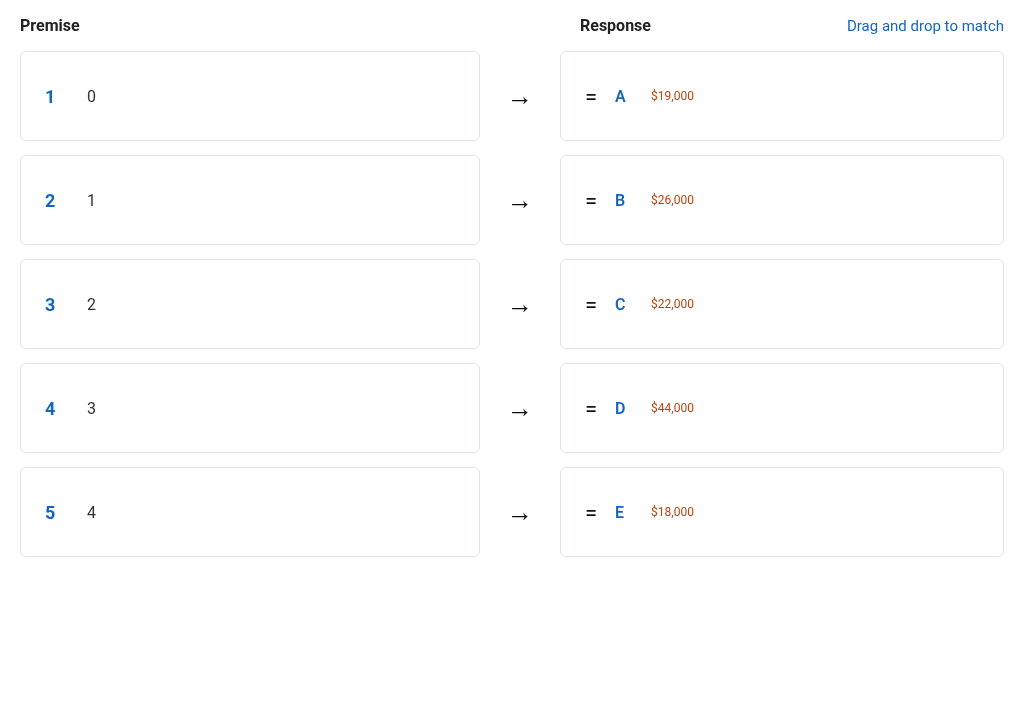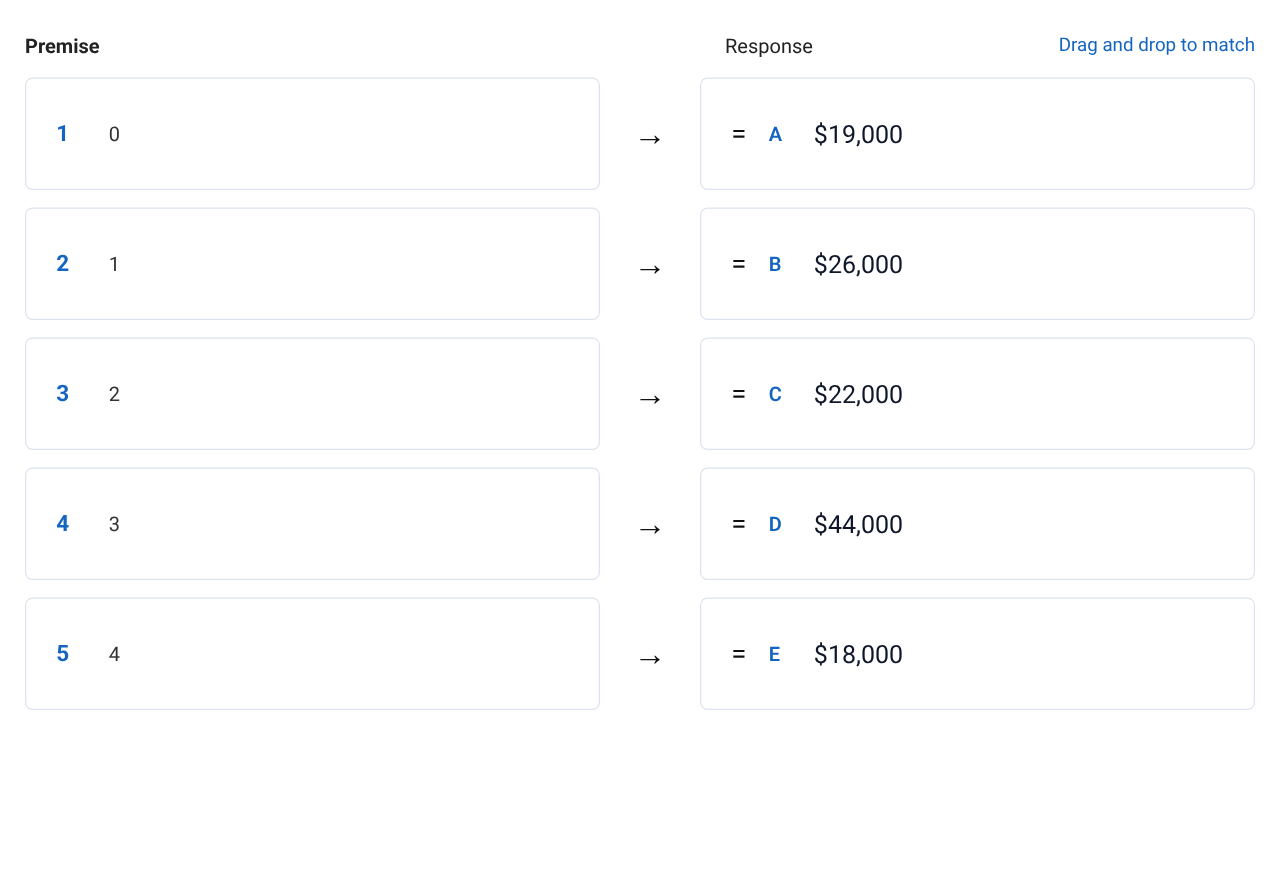--- a/index.html
+++ b/index.html
@@ -10,39 +10,38 @@
 
     body {
       font-family: -apple-system, BlinkMacSystemFont, 'Segoe UI', Roboto, sans-serif;
       background: #fff;
       color: #333;
       padding: 16px 20px;
     }
 
     .header-row {
       display: flex;
-      align-items: flex-start;
+      align-items: flex-end;
       margin-bottom: 16px;
-      margin-top: 11px;
     }
 
     .header-premise {
       width: 460px;
       font-weight: 700;
       font-size: 16px;
       color: #222;
     }
 
     .header-arrow-spacer {
       width: 80px;
     }
 
     .header-response {
       flex: 1;
-      font-weight: 400;
+      font-weight: 700;
       font-size: 16px;
       color: #222;
       padding-left: 20px;
     }
 
     .header-drag {
       font-weight: 400;
       font-size: 15px;
       color: #1565c0;
     }
@@ -107,22 +106,22 @@
 
     .response-letter {
       font-weight: 600;
       font-size: 16px;
       color: #1565c0;
       margin-right: 20px;
       min-width: 16px;
     }
 
     .response-value {
-      font-size: 20px;
-      color: #0f172a;
+      font-size: 12px;
+      color: #c2410c;
     }
   </style>
 </head>
 <body>
 
 <div class="header-row">
   <div class="header-premise">Premise</div>
   <div class="header-arrow-spacer"></div>
   <div class="header-response">Response</div>
   <div class="header-drag">Drag and drop to match</div>

